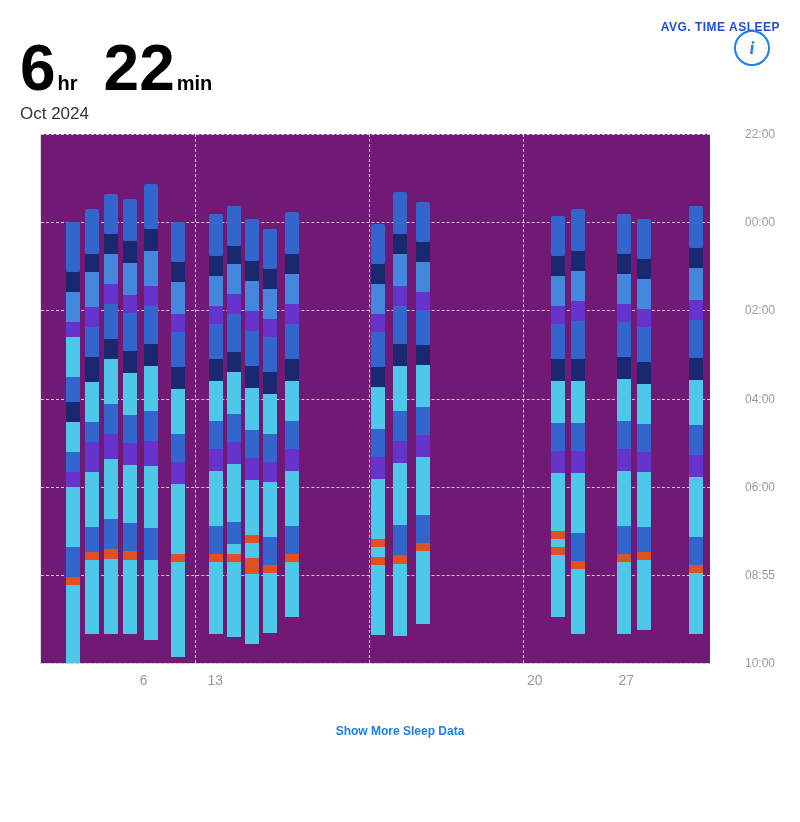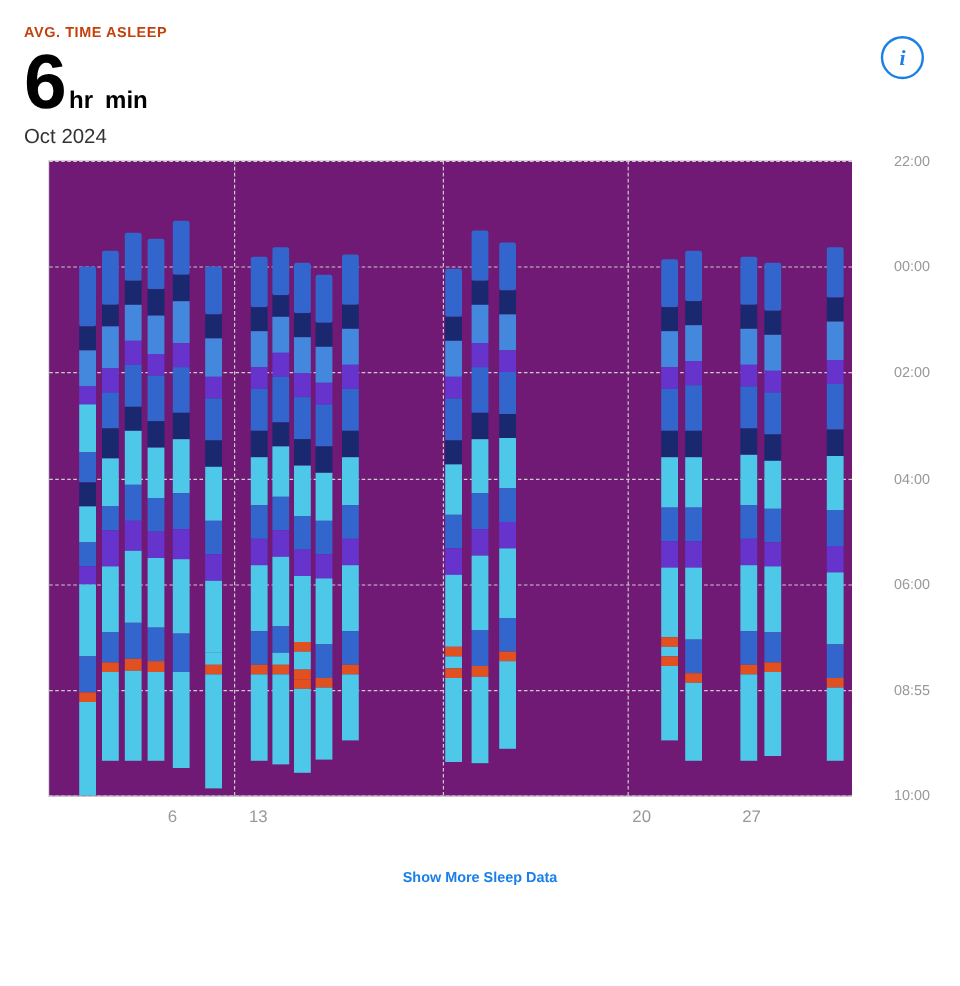--- a/index.html
+++ b/index.html
@@ -17,44 +17,45 @@
     }
 
     .header-section {
       position: relative;
       margin-bottom: 10px;
     }
 
     .avg-label {
       font-size: 12px;
       font-weight: 700;
-      color: #c2410c;
+      color: #1d4ed8;
       letter-spacing: 0.5px;
       text-transform: uppercase;
+      text-align: right;
     }
 
     .time-display {
       display: flex;
       align-items: baseline;
       gap: 2px;
       margin: 2px 0 4px 0;
     }
 
     .time-hours {
       font-size: 64px;
       font-weight: 900;
       color: #000;
       line-height: 1;
     }
 
     .time-hr-label {
       font-size: 20px;
       font-weight: 600;
       color: #000;
-      margin-right: 8px;
+      margin-right: 24px;
     }
 
     .time-minutes {
       font-size: 64px;
       font-weight: 900;
       color: #000;
       line-height: 1;
     }
 
     .time-min-label {
@@ -179,20 +180,21 @@
 </head>
 <body>
 
 <div class="container">
 
   <div class="header-section">
     <div class="avg-label">AVG. TIME ASLEEP</div>
     <div class="time-display">
       <span class="time-hours">6</span>
       <span class="time-hr-label">hr</span>
+      <span class="time-minutes">22</span>
       <span class="time-min-label">min</span>
     </div>
     <div class="month-label">Oct 2024</div>
 
     <div class="info-button">
       <span>i</span>
     </div>
   </div>
 
   <div class="chart-wrapper">

